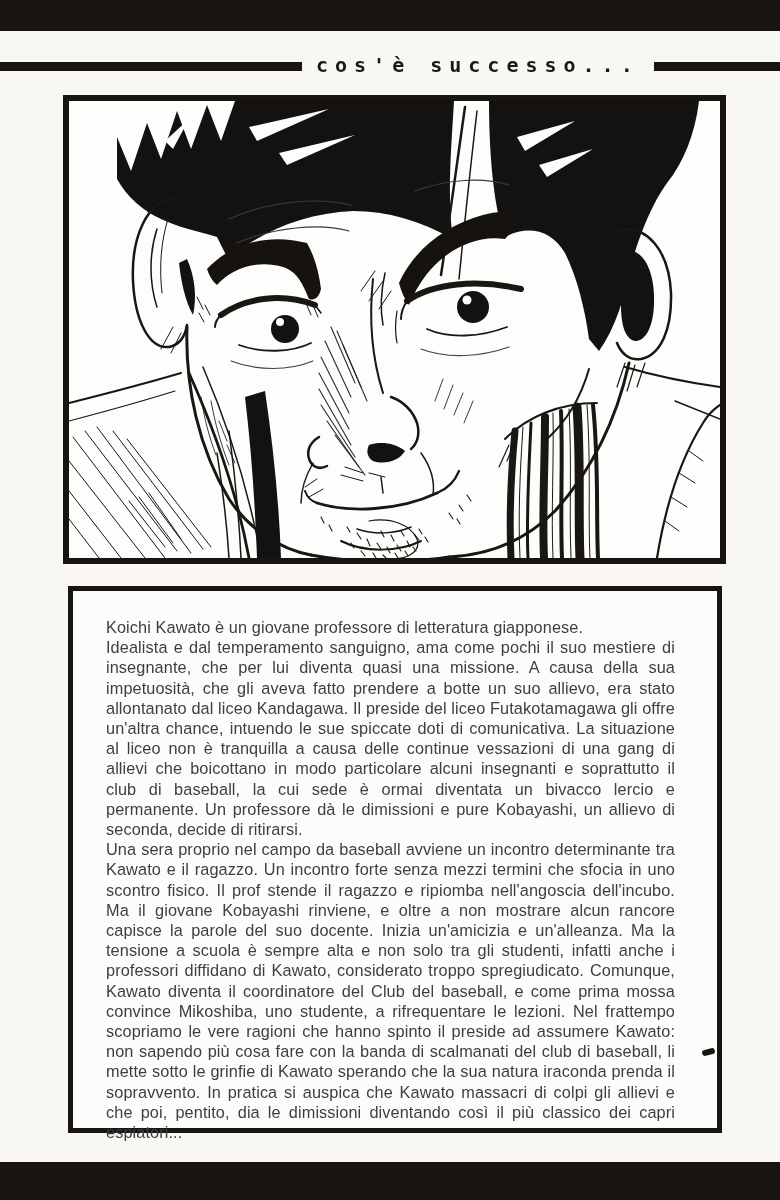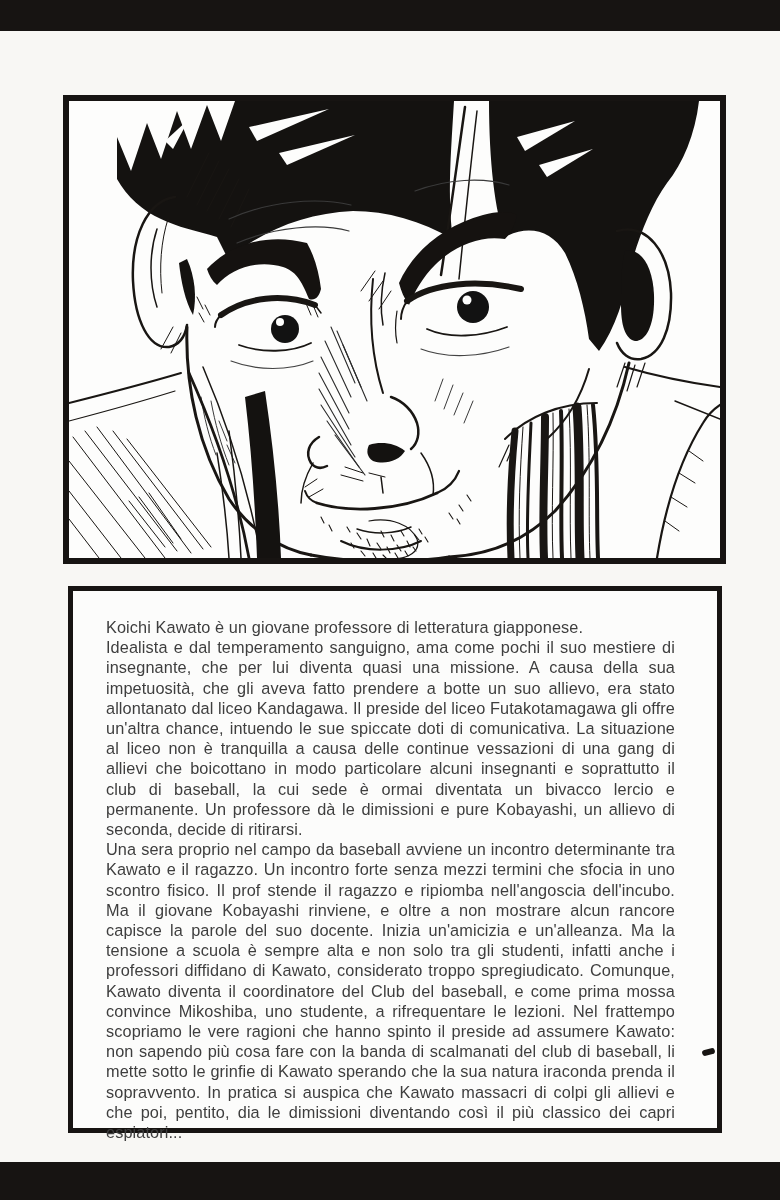--- a/index.html
+++ b/index.html
@@ -43,20 +43,25 @@
     background:#171412;border-radius:3px;transform:rotate(-14deg);
   }
 </style>
 </head>
 <body>
 
 <div class="page">
 
   <div class="band band-top"></div>
 
+  <header class="title-row">
+    <div class="title-bar title-bar-left"></div>
+    <h1 class="page-title">cos'è successo...</h1>
+    <div class="title-bar title-bar-right"></div>
+  </header>
 
   <figure class="portrait-frame" style="margin:0">
     <svg viewBox="0 0 651 457" role="img" fill="none" stroke="#191613" stroke-linecap="round" aria-label="Black-and-white manga close-up of a young man with spiky dark hair, thick raised eyebrows, a faint smirk and stubbled chin, wearing a white jacket with a striped scarf.">
 
       <rect x="0" y="0" width="651" height="457" fill="#fdfdfc" stroke="none"></rect>
 
       <g stroke="none" fill="#141210">
         <path d="M48,36 L62,70 L78,22 L92,58 L108,10 L122,48 L138,4 L152,40 L166,0
                  L385,0 C382,50 378,100 384,138
                  C352,120 318,110 284,110

